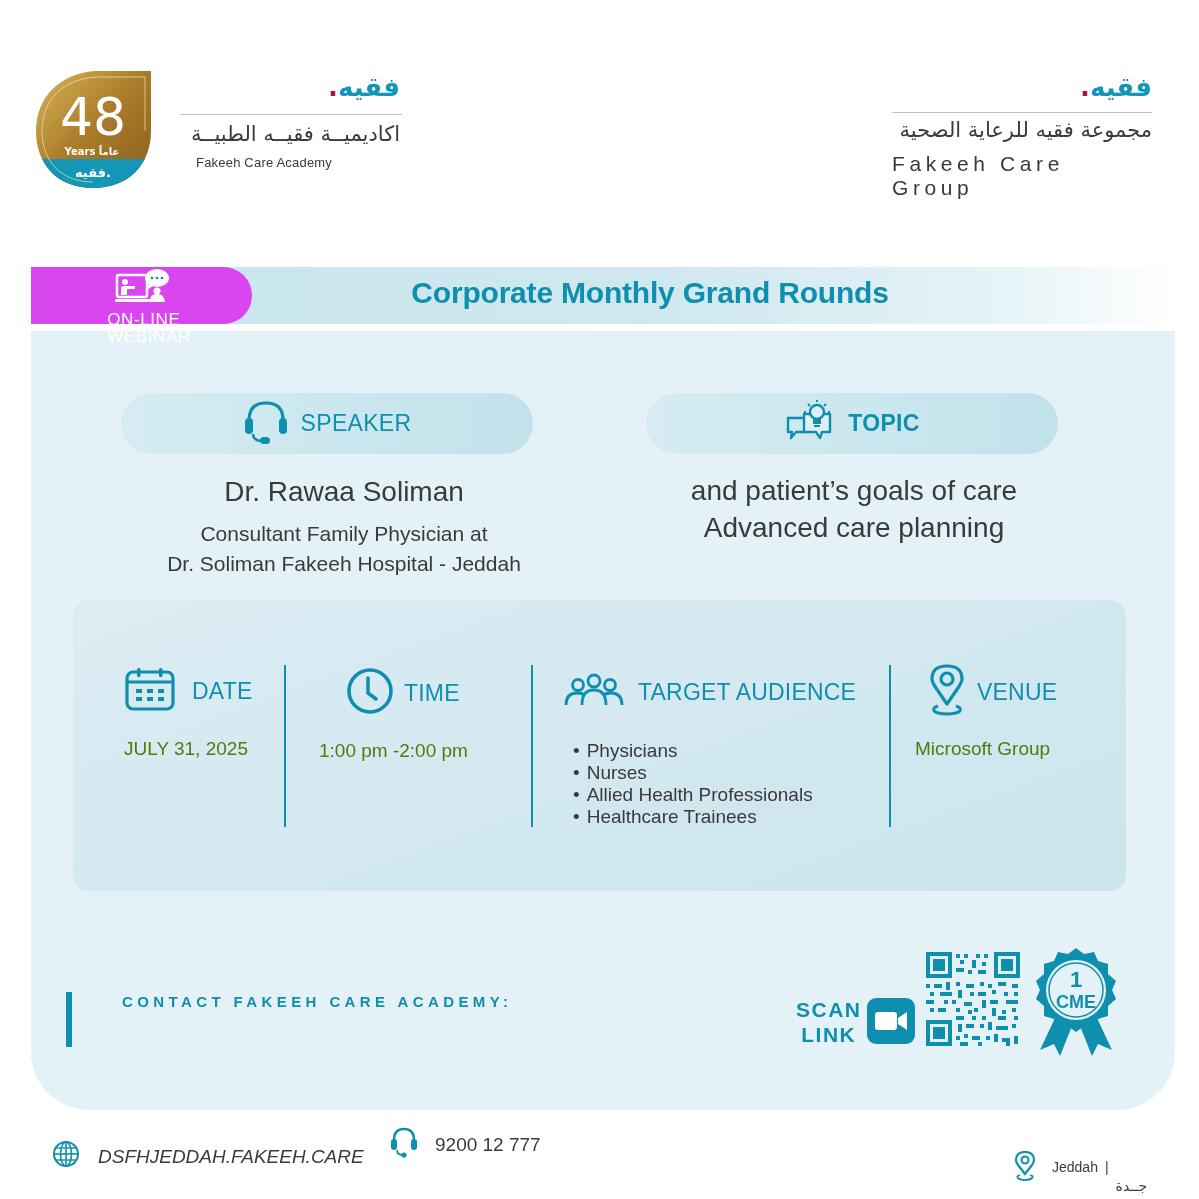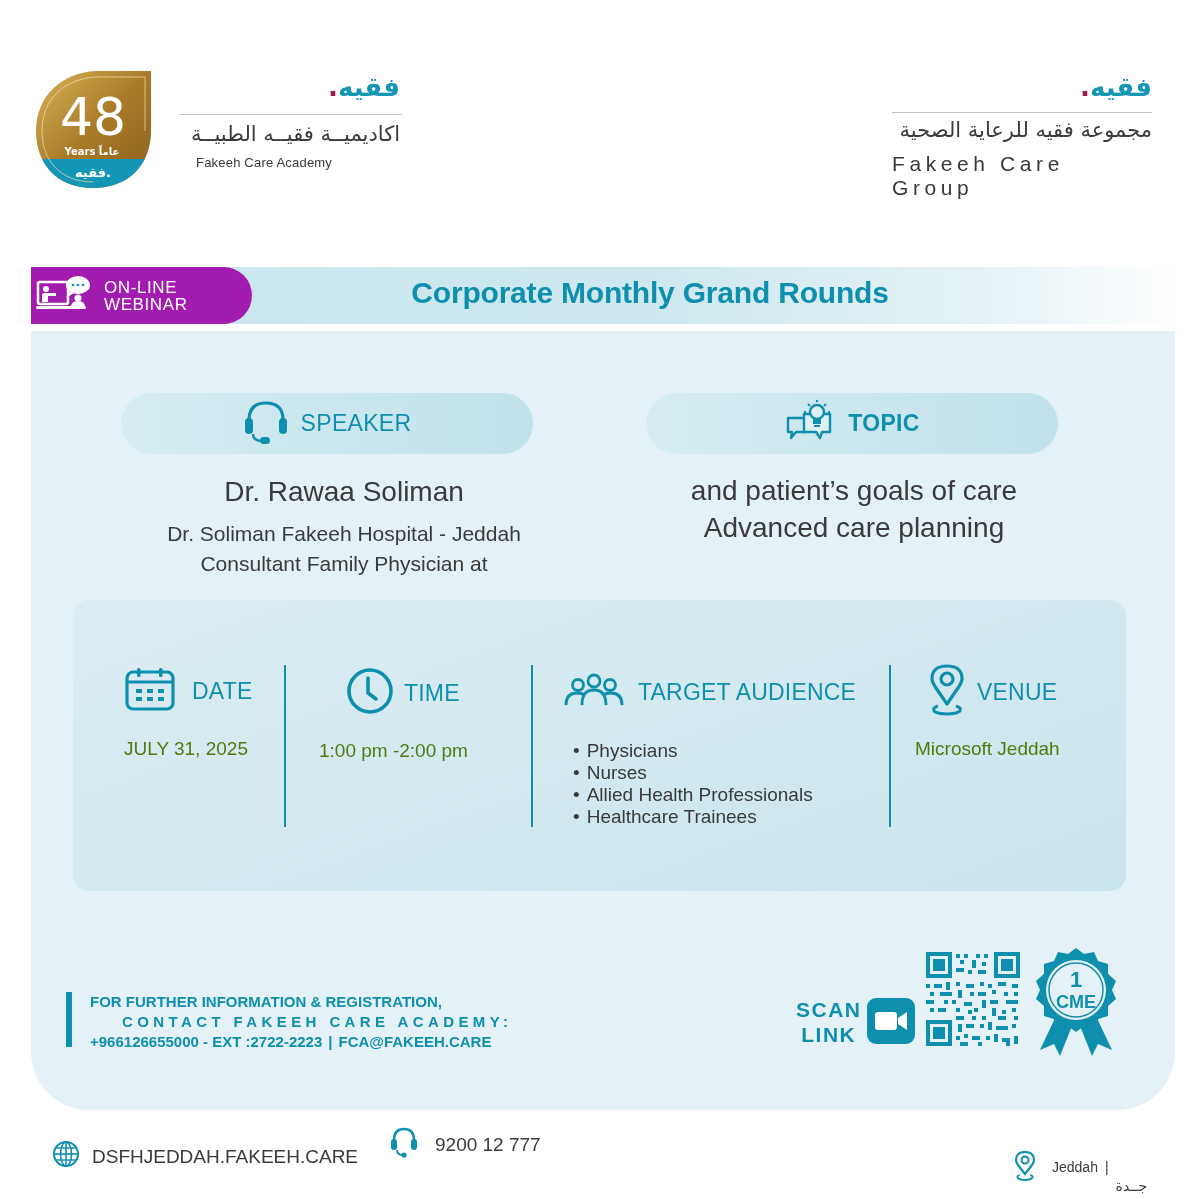--- a/index.html
+++ b/index.html
@@ -20,22 +20,22 @@
 
   .group-logo { left: 890px; top: 72px; width: 262px; height: 110px; }
   .group-logo .fakeeh-mark { position: absolute; right: 0; top: 2px; }
   .group-logo .rule { position: absolute; left: 2px; right: 0; top: 40px; height: 1px; background: #b9c4cc; }
   .group-logo .ar { position: absolute; right: 0; top: 46px; font-family: "DejaVu Sans", sans-serif; font-size: 21px; color: #3a3a3a; direction: rtl; }
   .group-logo .en { position: absolute; left: 2px; top: 80px; font-size: 21px; color: #3a3a3a; letter-spacing: 4.6px; }
 
   
   .title-bar { left: 31px; top: 267px; width: 1144px; height: 57px;
     background: linear-gradient(90deg, #c9e6ee 0%, #cfe8ef 55%, #e6f3f7 85%, #ffffff 100%); }
-  .webinar-pill { left: 31px; top: 267px; width: 221px; height: 57px; background: #a21caf;
-    border-radius: 0 30px 30px 0; display: flex; align-items: center; padding-left: 5px; }
+  .webinar-pill { left: 31px; top: 267px; width: 221px; height: 57px; background: #d946ef;
+    border-radius: 0 30px 30px 0; display: flex; align-items: center; padding-left: 5px; flex-direction: column; }
   .webinar-pill .label { color: #ffffff; font-size: 17px; line-height: 17px; margin-left: 10px; letter-spacing: 0.6px; }
   .title-text { left: 300px; top: 276px; width: 700px; text-align: center; font-size: 30px; font-weight: bold; color: #0f8fae; letter-spacing: -0.2px; }
 
   
   .main-card { left: 31px; top: 331px; width: 1144px; height: 779px; background: #e4f2f7;
     border-radius: 0 0 58px 58px; }
 
   .section-pill { height: 61px; width: 412px; border-radius: 31px;
     background: linear-gradient(90deg, #d6ecf2 0%, #c2e2eb 100%);
     display: flex; align-items: center; justify-content: center; }
@@ -170,22 +170,22 @@
       <line x1="42" y1="6" x2="40" y2="8" stroke="#0f8fae" stroke-width="2"></line>
       <line x1="20" y1="14" x2="22" y2="14" stroke="#0f8fae" stroke-width="2"></line>
       <line x1="44" y1="14" x2="46" y2="14" stroke="#0f8fae" stroke-width="2"></line>
     </svg>
   </span>
   <span class="lbl">TOPIC</span>
 </div>
 
 <div class="abs speaker-name">Dr. Rawaa Soliman</div>
 <div class="abs speaker-role">
+  <div>Consultant Family Physician at</div>
   <div>Dr. Soliman Fakeeh Hospital - Jeddah</div>
-  <div>Consultant Family Physician at</div>
 </div>
 <div class="abs topic-text">
   <div>and patient’s goals of care</div>
   <div>Advanced care planning</div>
 </div>
 
 <div class="abs details-box"></div>
 
 <div class="abs col-head" style="left:125px; top:667px;">
   <span>
@@ -246,29 +246,25 @@
 <div class="abs col-head" style="left:929px; top:664px;">
   <span>
     <svg width="36" height="52" viewBox="0 0 36 52">
       <path d="M18 40 L7 24 Q3 18 3 15 Q3 2 18 2 Q33 2 33 15 Q33 18 29 24 Z" fill="none" stroke="#0f8fae" stroke-width="3.2" stroke-linejoin="round"></path>
       <circle cx="18" cy="15" r="6" fill="none" stroke="#0f8fae" stroke-width="3.2"></circle>
       <path d="M9 42 Q3 44 5 47 Q9 50 18 50 Q27 50 31 47 Q33 44 27 42" fill="none" stroke="#0f8fae" stroke-width="3"></path>
     </svg>
   </span>
   <span class="lbl" style="margin-left:12px;">VENUE</span>
 </div>
-<div class="abs col-value" style="left:915px; top:738px;">Microsoft Jeddah</div>
+<div class="abs col-value" style="left:915px; top:738px;">Microsoft Group</div>
 
 <div class="abs contact-bar"></div>
 <div class="abs contact-text">
-  <div>FOR FURTHER INFORMATION &amp; REGISTRATION,</div>
   <div class="l2">CONTACT FAKEEH CARE ACADEMY:</div>
-  <div>
-    <span>+966126655000 - EXT :2722-2223</span><span class="sep">|</span><span>FCA@FAKEEH.CARE</span>
-  </div>
 </div>
 
 <div class="abs scan-link">
   <div>SCAN</div>
   <div>LINK</div>
 </div>
 <div class="abs cam-icon">
   <svg width="48" height="46" viewBox="0 0 48 46">
     <rect x="8" y="14" width="22" height="18" rx="3" fill="#ffffff"></rect>
     <path d="M31 20 L40 14 L40 32 L31 26 Z" fill="#ffffff"></path>
@@ -370,21 +366,21 @@
   <span>
     <svg width="28" height="28" viewBox="0 0 28 28">
       <circle cx="14" cy="14" r="12" fill="none" stroke="#0f8fae" stroke-width="2"></circle>
       <ellipse cx="14" cy="14" rx="5.5" ry="12" fill="none" stroke="#0f8fae" stroke-width="1.6"></ellipse>
       <line x1="14" y1="2" x2="14" y2="26" stroke="#0f8fae" stroke-width="1.6"></line>
       <line x1="2" y1="14" x2="26" y2="14" stroke="#0f8fae" stroke-width="1.6"></line>
       <line x1="4" y1="8" x2="24" y2="8" stroke="#0f8fae" stroke-width="1.4"></line>
       <line x1="4" y1="20" x2="24" y2="20" stroke="#0f8fae" stroke-width="1.4"></line>
     </svg>
   </span>
-  <span style="margin-left:12px;">DSFHJEDDAH.FAKEEH.CARE</span>
+  <span style="margin-left:18px;font-style:italic;">DSFHJEDDAH.FAKEEH.CARE</span>
 </div>
 
 <div class="abs footer-item footer-phone">
   <span>
     <svg width="28" height="32" viewBox="0 0 28 32">
       <path d="M4 17 L4 14 Q4 3 14 3 Q24 3 24 14 L24 17" fill="none" stroke="#0f8fae" stroke-width="2.4"></path>
       <rect x="1" y="13" width="6" height="11" rx="3" fill="#0f8fae"></rect>
       <rect x="21" y="13" width="6" height="11" rx="3" fill="#0f8fae"></rect>
       <path d="M7 24 Q7 29 13 29" fill="none" stroke="#0f8fae" stroke-width="1.8"></path>
       <circle cx="14" cy="29" r="2.6" fill="#0f8fae"></circle>

